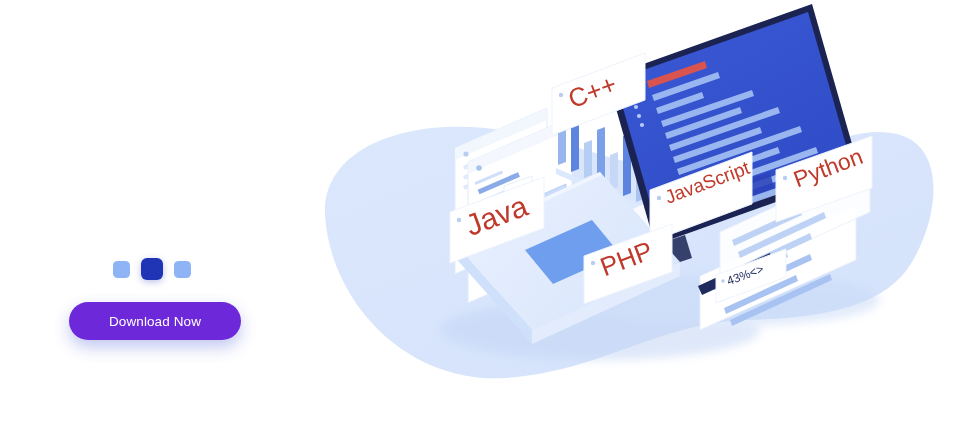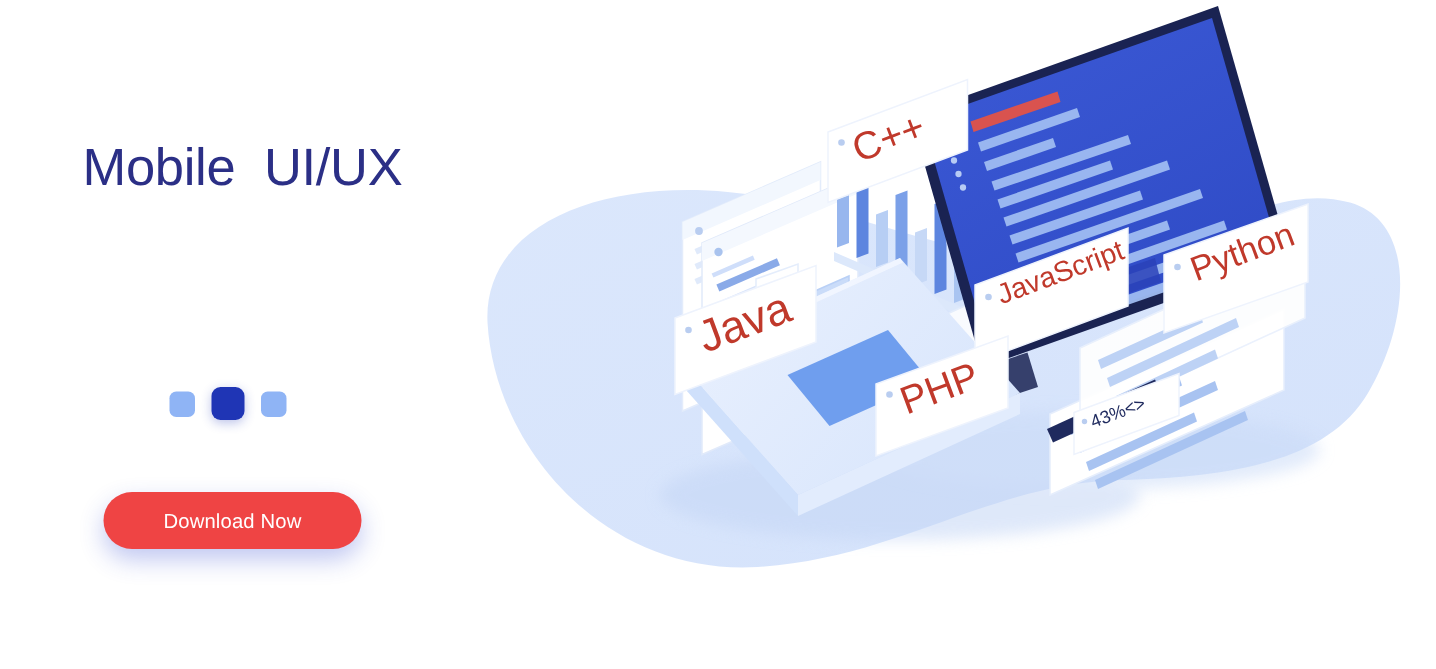--- a/index.html
+++ b/index.html
@@ -83,26 +83,26 @@
     height: 22px;
     border-radius: 6px;
     background: #1f35b5;
     box-shadow: 0 2px 7px rgba(31,53,181,0.30);
   }
 
   
   .cta {
     position: absolute;
     left: 69px;
-    top: 328px;
+    top: 302px;
     width: 172px;
     height: 38px;
     border: none;
     border-radius: 19px;
-    background: #ef4444;
+    background: #6d28d9;
     color: #ffffff;
     font-size: 13.5px;
     font-family: "Liberation Sans", sans-serif;
     letter-spacing: 0.1px;
     cursor: pointer;
     box-shadow: 0 7px 16px rgba(47,69,207,0.30);
   }
 
   
   .illu {
@@ -122,21 +122,20 @@
     white-space: nowrap;
     pointer-events: auto;
   }
 </style>
 </head>
 <body>
 
 <div id="page">
 
   <div class="left-col">
-    <h1 class="headline">Mobile  UI/UX</h1>
   </div>
 
   <div class="dots">
     <span class="dot"></span>
     <span class="dot active"></span>
     <span class="dot"></span>
   </div>
 
   <button class="cta">Download Now</button>
 

